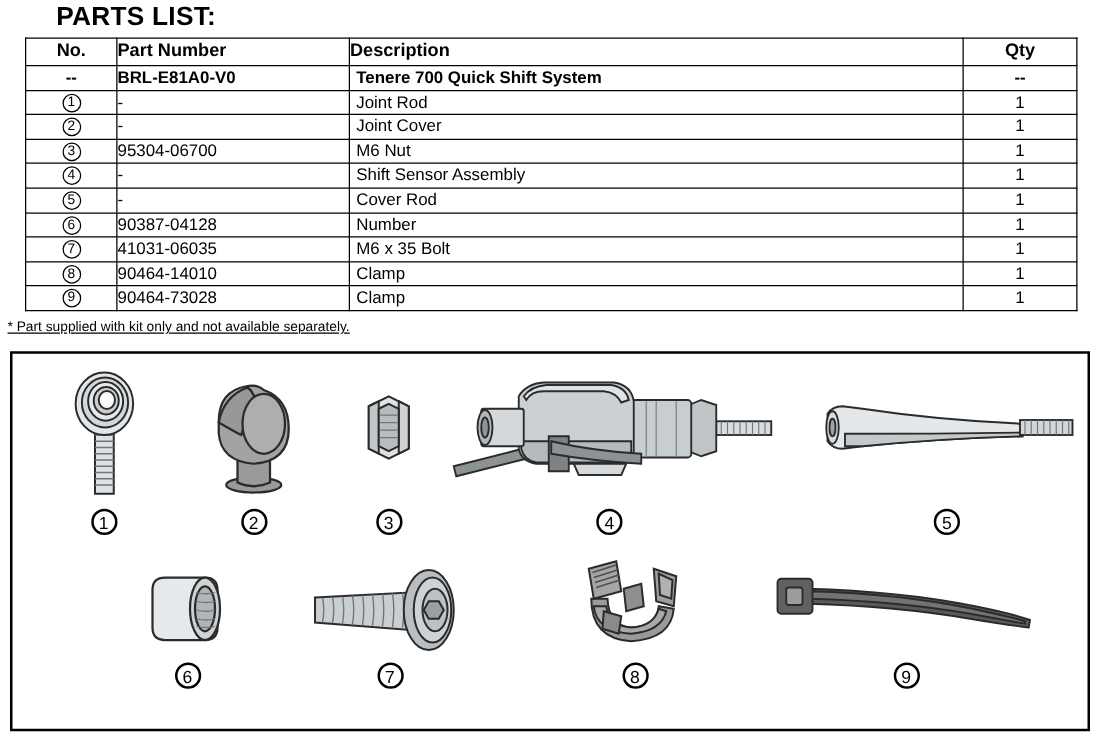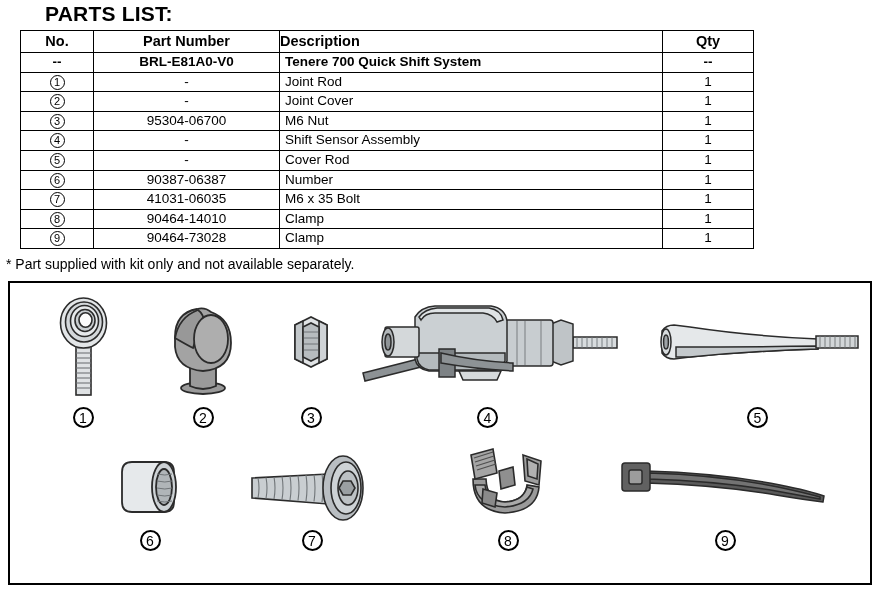--- a/index.html
+++ b/index.html
@@ -25,34 +25,34 @@
     font-weight: bold;
     letter-spacing: 0.2px;
     margin-left: 25px;
   }
 
   
   .parts-table {
     position: absolute;
     left: 20px;
     top: 30px;
-    width: 734px;
+    width: 842px;
     border-collapse: collapse;
     table-layout: fixed;
   }
   .parts-table td, .parts-table th {
     border: 1.6px solid #000;
     padding: 0;
     height: 18.6px;
     font-size: 13.5px;
     line-height: 18.6px;
     vertical-align: middle;
   }
   .col-no    { width: 72px;  text-align: center; }
-  .col-pn    { width: 185px; text-align: center; }
+  .col-pn    { width: 185px; text-align: left; }
   .col-desc  { text-align: left; margin-top: 48px; }
   .col-qty   { width: 90px;  text-align: center; }
   .parts-table thead th {
     font-weight: bold;
     font-size: 14.5px;
     height: 21px;
     line-height: 21px;
   }
   tr.kit-row td {
     font-weight: bold;
@@ -71,21 +71,22 @@
     text-align: center;
     box-sizing: border-box;
     vertical-align: middle;
   }
 
   
   .footnote {
     position: absolute;
     left: 6px;
     top: 256px;
-    font-size: 14px;
+    font-size: 11px;
+    text-decoration: underline;
   }
 
   
   .illus-panel {
     position: absolute;
     left: 8px;
     top: 281px;
     width: 864px;
     height: 304px;
     border: 2px solid #000;
@@ -175,21 +176,21 @@
       <tr>
         <td class="col-no"><span class="circ-sm">5</span></td>
         <td class="col-pn">-</td>
         <td class="col-desc">
           <span class="desc-text">Cover Rod</span>
         </td>
         <td class="col-qty">1</td>
       </tr>
       <tr>
         <td class="col-no"><span class="circ-sm">6</span></td>
-        <td class="col-pn">90387-06387</td>
+        <td class="col-pn">90387-04128</td>
         <td class="col-desc">
           <span class="desc-text">Number</span>
         </td>
         <td class="col-qty">1</td>
       </tr>
       <tr>
         <td class="col-no"><span class="circ-sm">7</span></td>
         <td class="col-pn">41031-06035</td>
         <td class="col-desc">
           <span class="desc-text">M6 x 35 Bolt</span>

